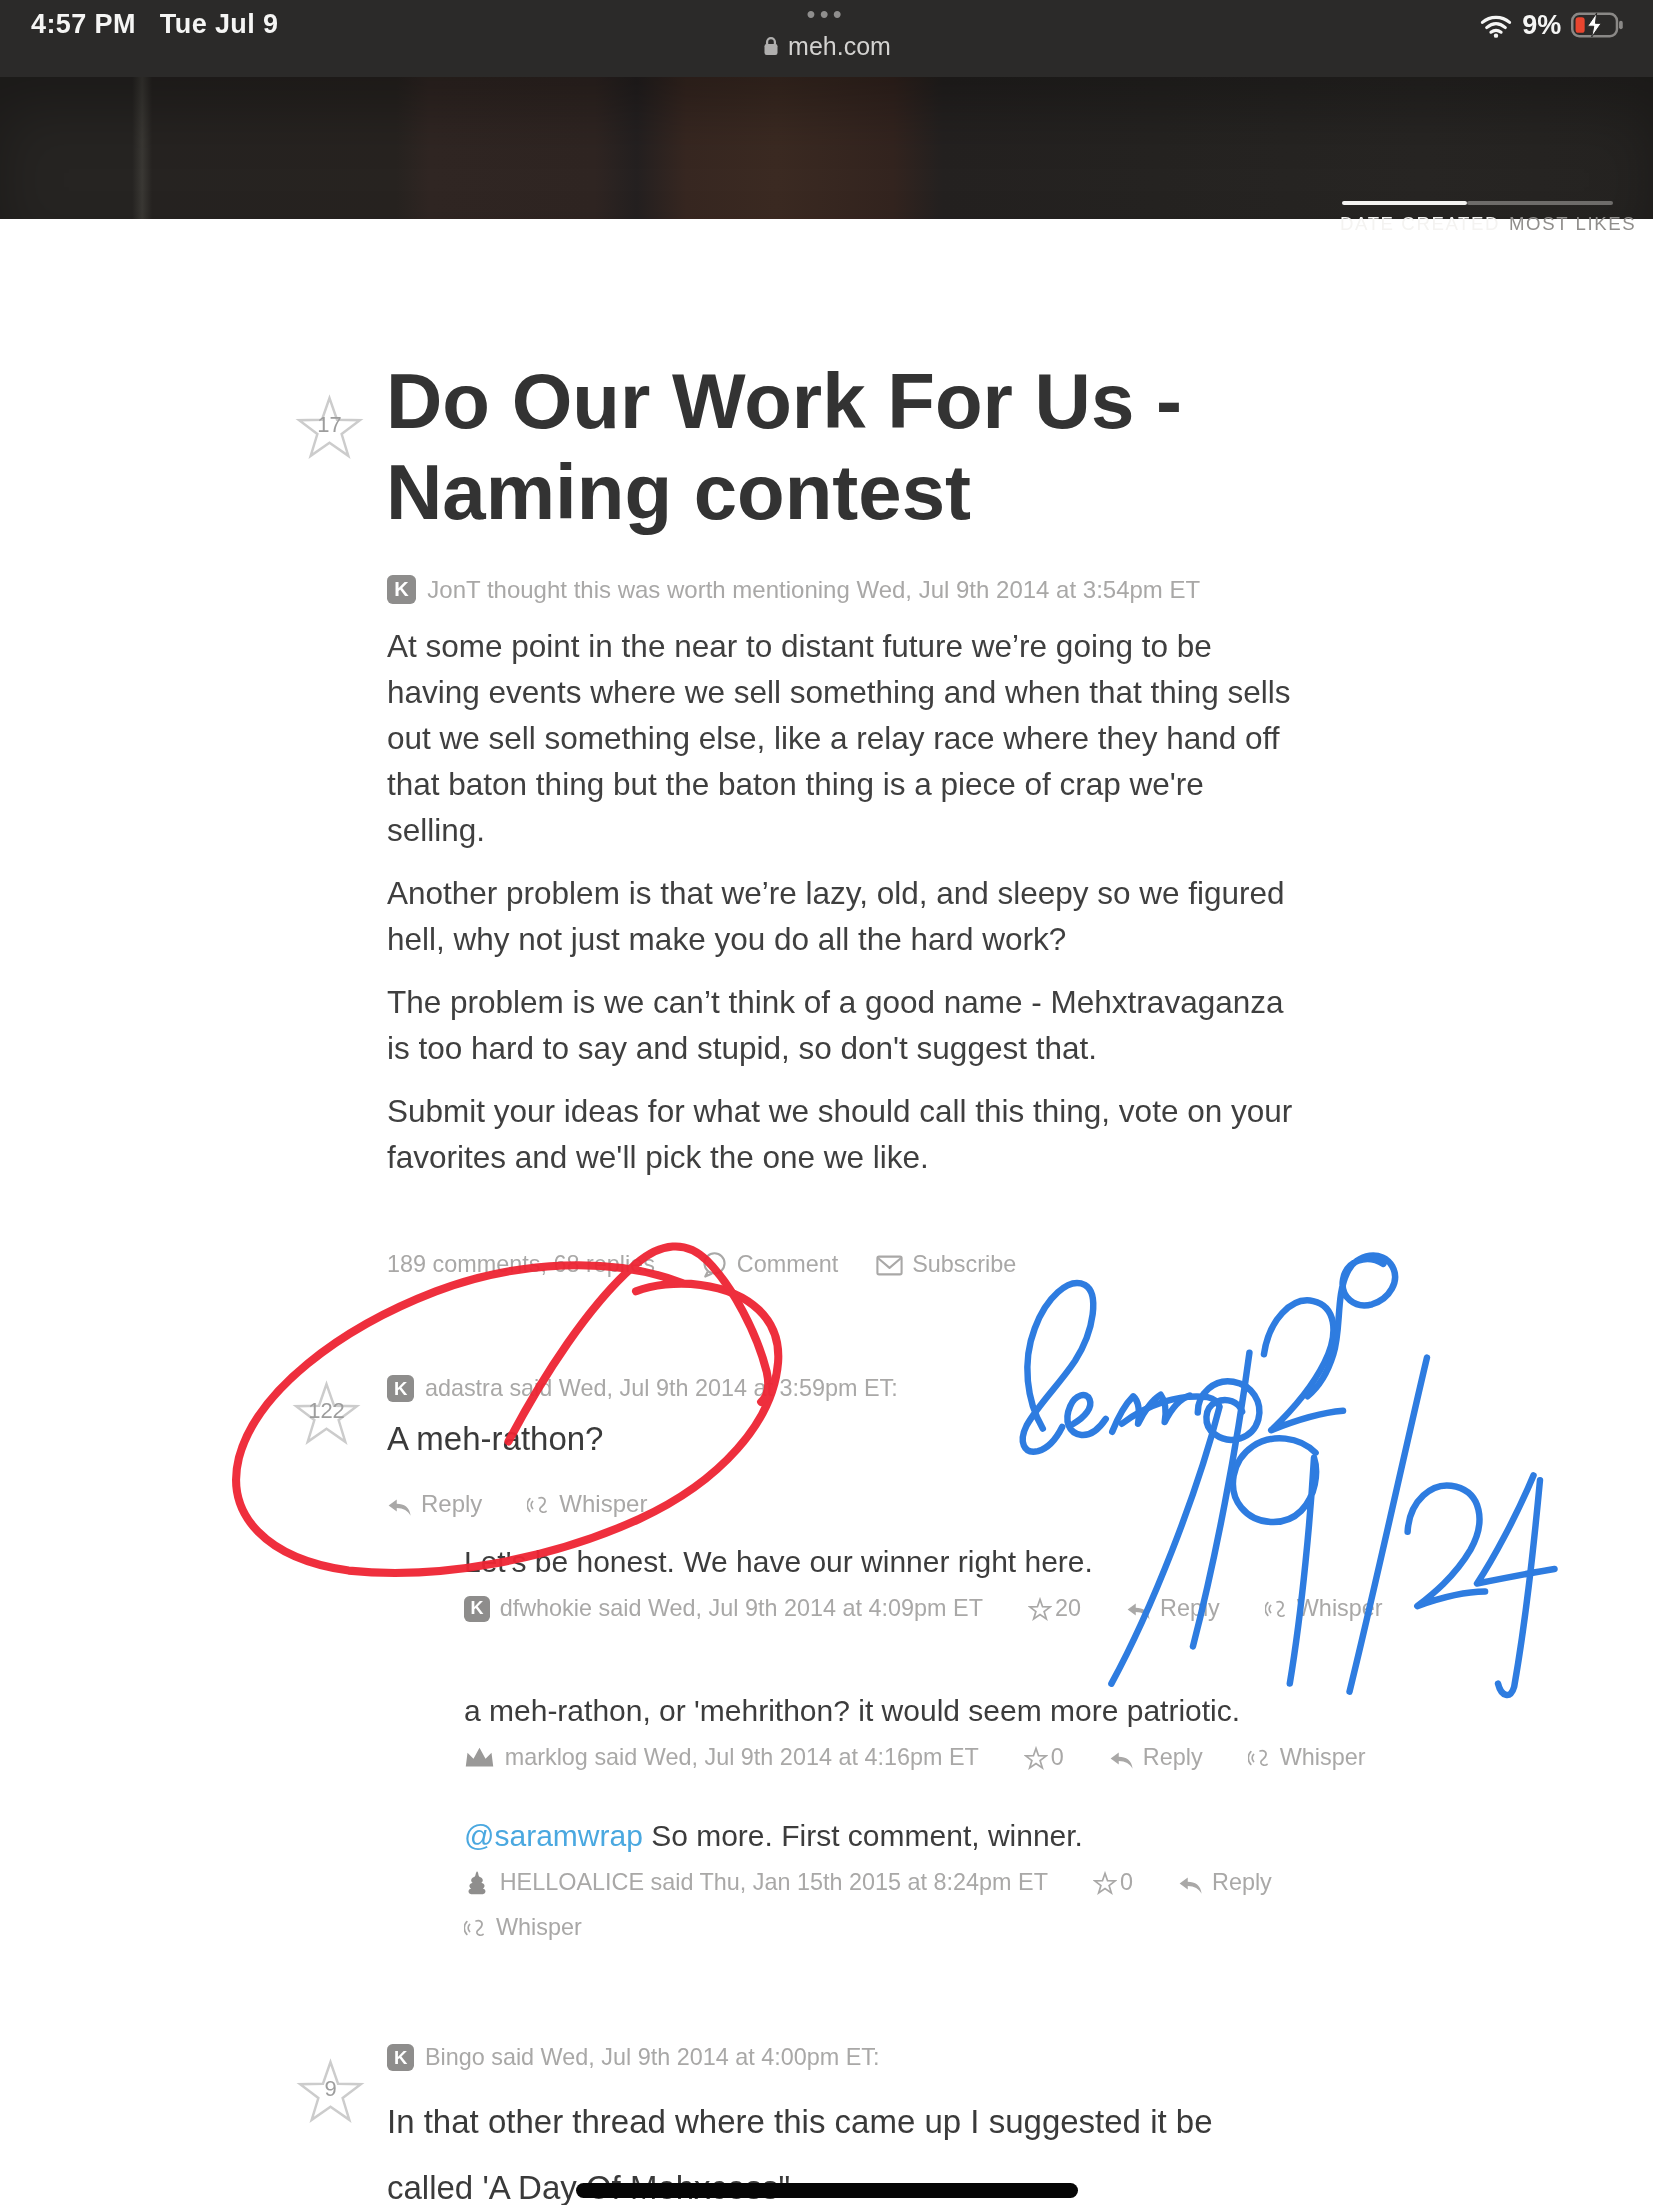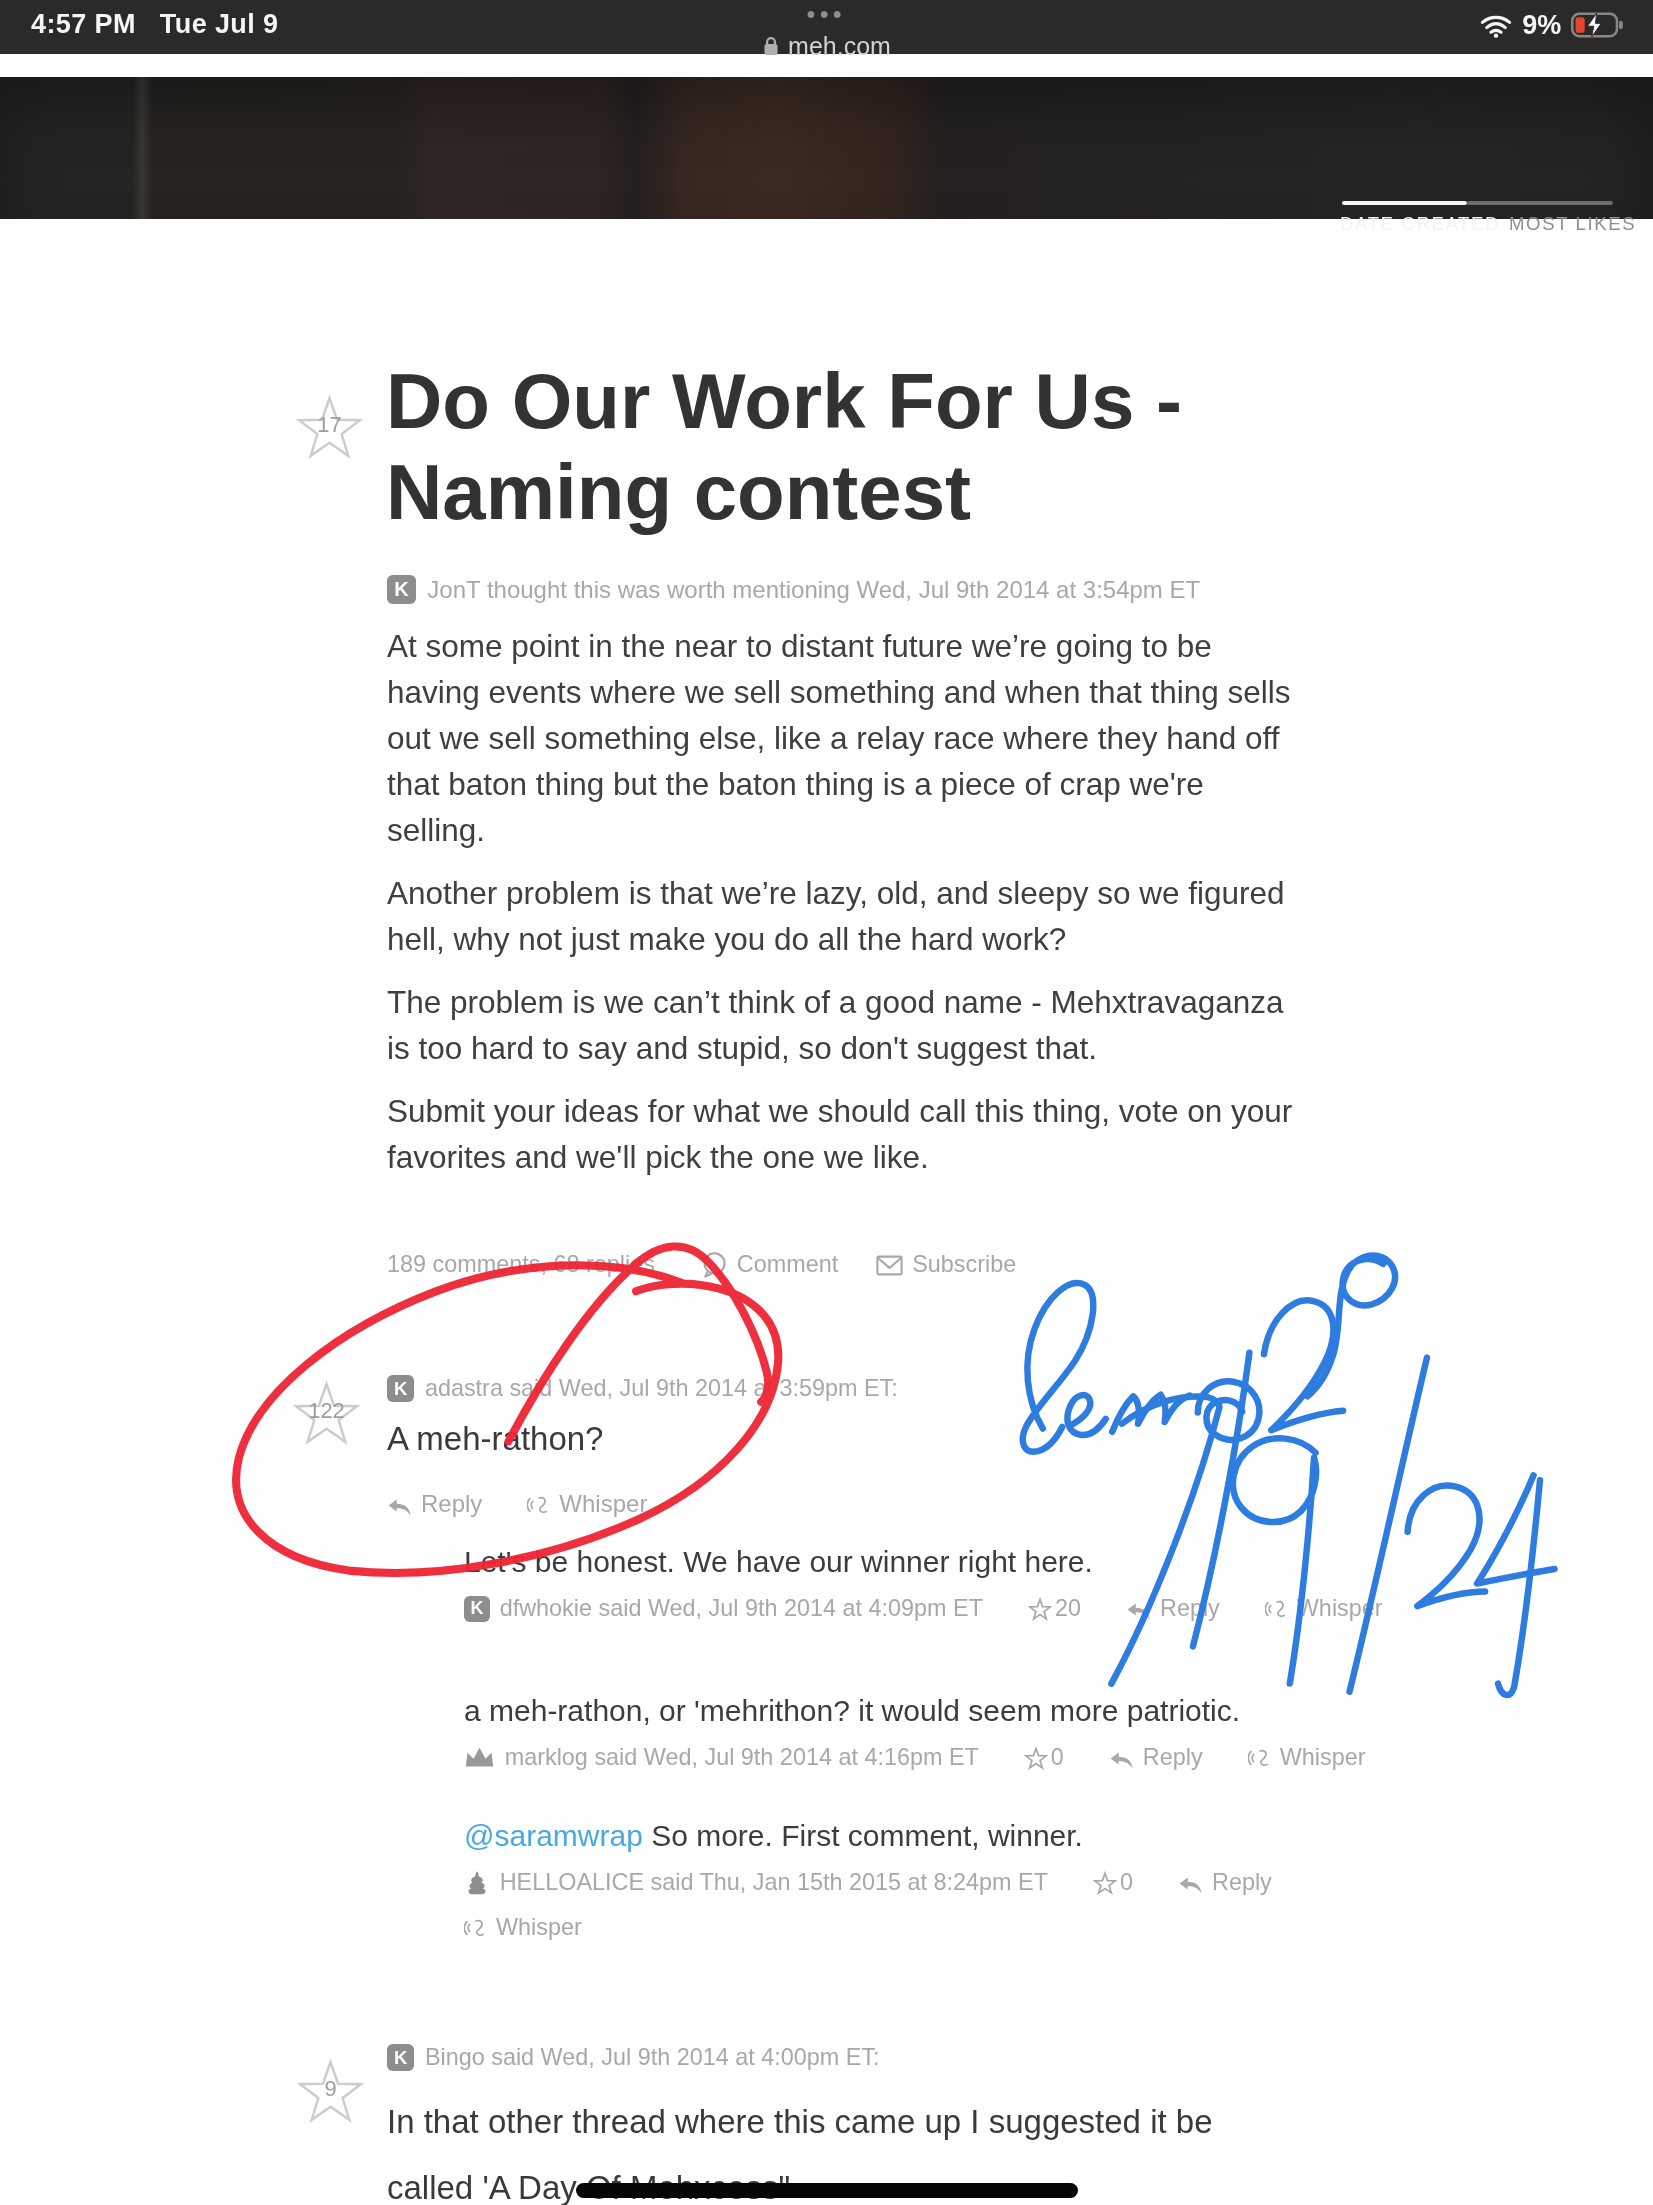--- a/index.html
+++ b/index.html
@@ -1,20 +1,20 @@
 <!DOCTYPE html>
 <html style="font-size:13px"><head>
 <meta charset="utf-8">
 <style>
   html,body{margin:0;padding:0;background:#777;}
   .page{position:relative;width:1653px;height:2205px;background:#ffffff;overflow:hidden;
         font-family:"Liberation Sans","DejaVu Sans",sans-serif;}
 
   
-  .topbar{position:absolute;top:0;left:0;width:100%;height:54px;background:#2b2a29;color:#fff;}
+  .topbar{position:absolute;top:0;left:0;width:100%;height:77px;background:#2b2a29;color:#fff;}
   .status-left{position:absolute;left:31px;top:9px;display:flex;gap:24px;
                font-size:27px;font-weight:700;letter-spacing:0.4px;color:#f5f5f4;}
   .menu-dots{position:absolute;left:0;right:0;top:0px;text-align:center;color:#8f8e8d;
              font-size:24px;letter-spacing:4.8px;font-weight:700;}
   .addr{position:absolute;left:0;right:0;top:32px;display:flex;justify-content:center;
         align-items:center;gap:8px;color:#d3d2d0;font-size:25px;}
   .status-right{position:absolute;right:29px;top:9.7px;display:flex;align-items:center;gap:9.7px;
                 font-size:27px;font-weight:600;color:#f5f5f4;}
 
   

